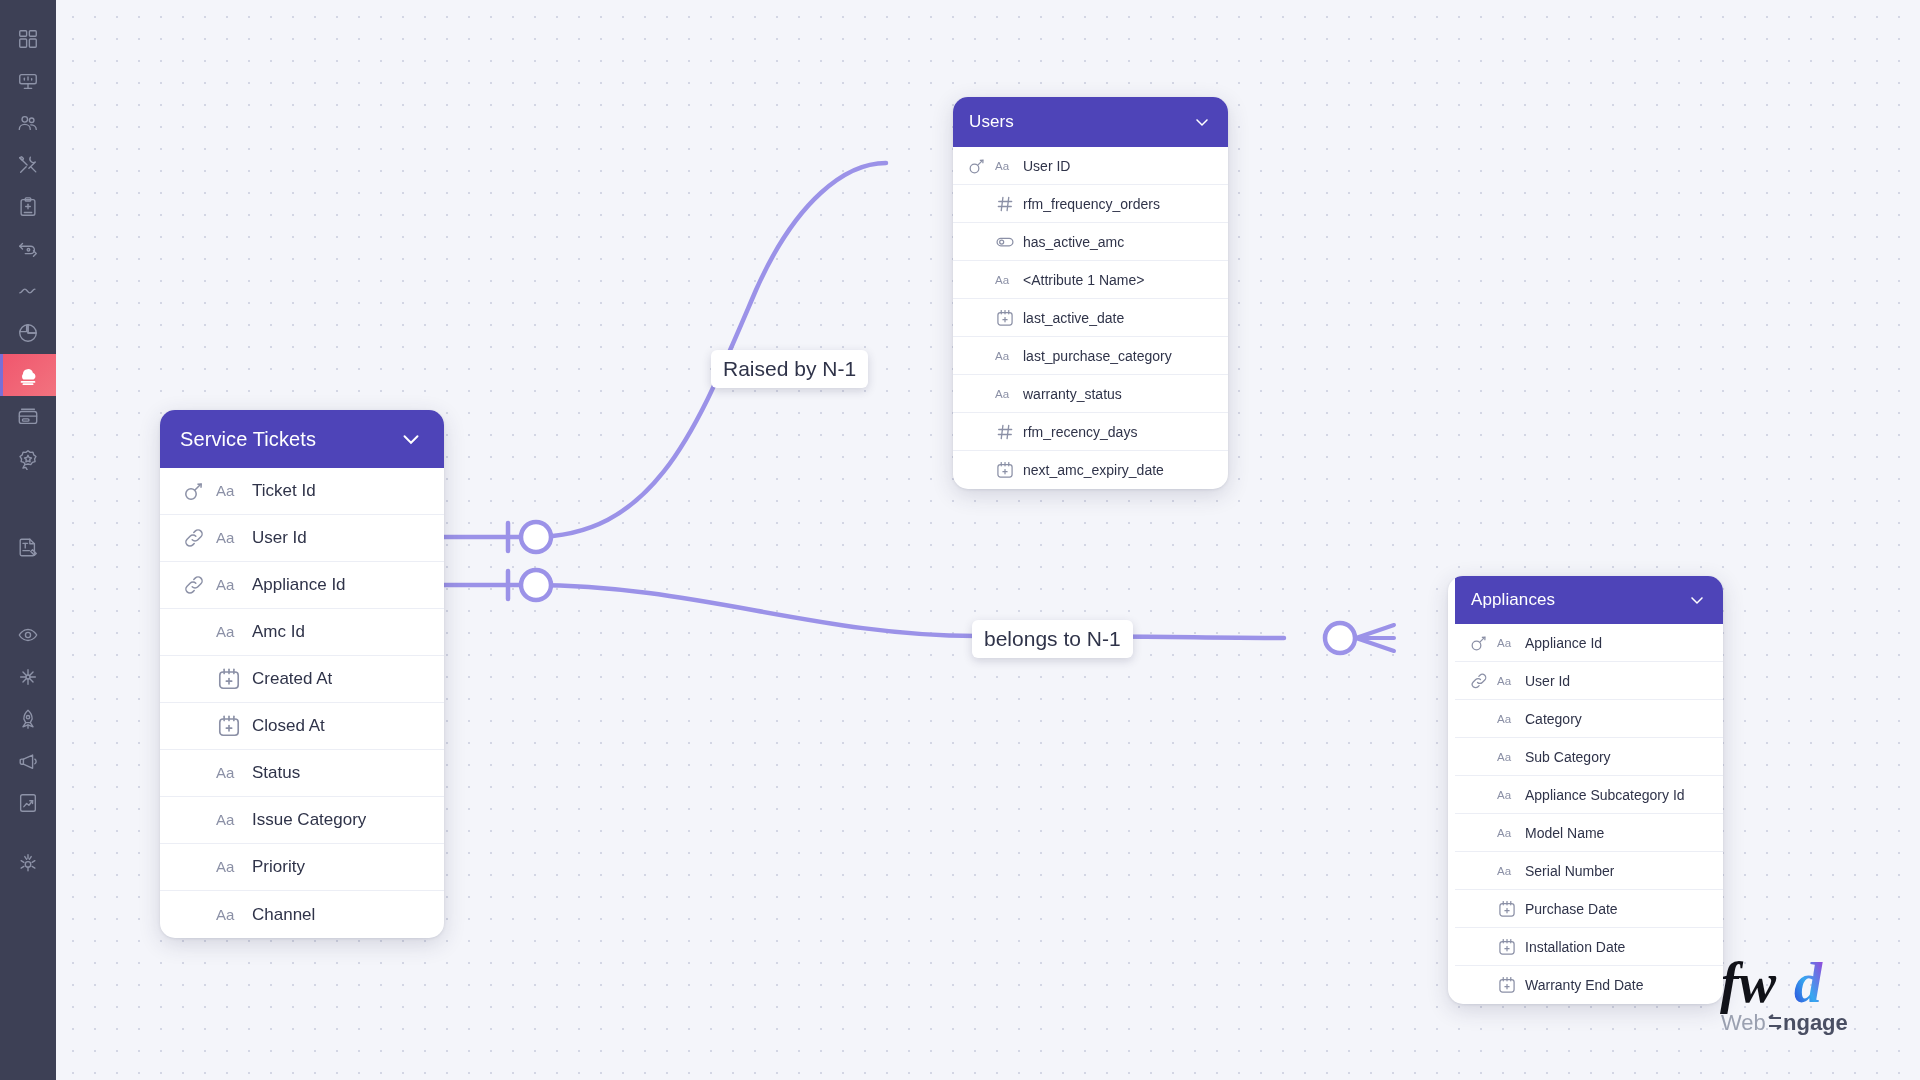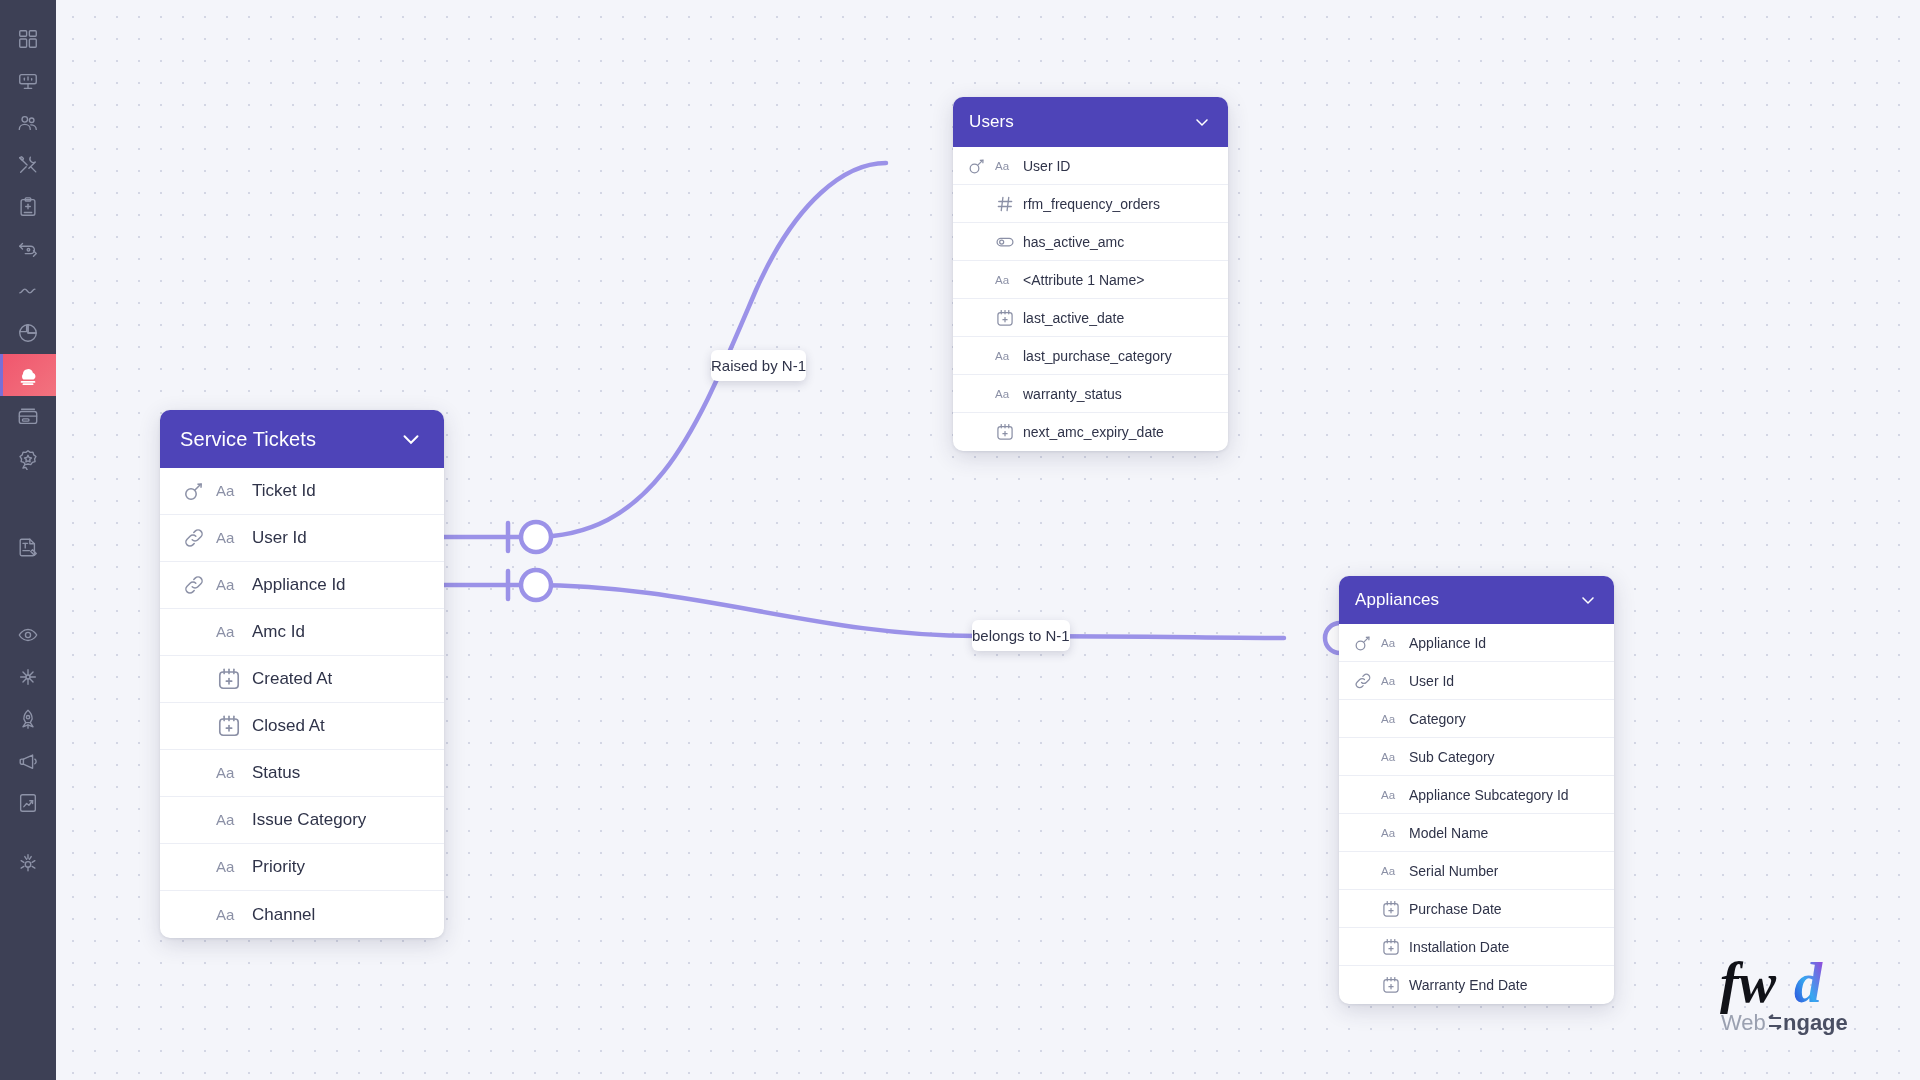--- a/index.html
+++ b/index.html
@@ -39,21 +39,21 @@
     background-size: 22px 22px;
     background-position: 6px 6px;
     overflow: hidden;
   }
   .edge-layer { position: absolute; inset: 0; width: 100%; height: 100%; }
 
   
   .card {
     position: absolute;
     background: #ffffff;
-    border-radius: 10px;
+    border-radius: 15px;
     box-shadow: 0 6px 22px rgba(42,46,82,.16), 0 1px 3px rgba(42,46,82,.10);
     z-index: 20;
     overflow: hidden;
   }
   .card-header {
     background: #4e44b8;
     color: #ffffff;
     display: flex; align-items: center; justify-content: space-between;
     padding: 0 20px;
   }
@@ -77,31 +77,31 @@
   #card-service-tickets .type-slot { width: 26px; }
 
   
   #card-users { left: 897px; top: 97px; width: 275px; }
   #card-users .card-header { height: 50px; font-size: 17px; padding: 0 16px; }
   #card-users .attr-row { height: 38px; padding: 0 14px; font-size: 14px; gap: 8px; }
   #card-users .key-slot { width: 20px; }
   #card-users .type-slot { width: 20px; }
 
   
-  #card-appliances { left: 1283px; top: 576px; width: 275px; }
+  #card-appliances { left: 1392px; top: 576px; width: 275px; padding-left: 7px; }
   #card-appliances .card-header { height: 48px; font-size: 17px; padding: 0 16px; }
   #card-appliances .attr-row { height: 38px; padding: 0 14px; font-size: 14px; gap: 8px; }
   #card-appliances .key-slot { width: 20px; }
   #card-appliances .type-slot { width: 20px; }
 
   
   .rel-pill {
     position: absolute; z-index: 30;
     background: #ffffff; border-radius: 6px;
-    padding: 7px 0; font-size: 15px; color: #2f3349;
+    padding: 7px 12px; font-size: 21px; color: #2f3349;
     box-shadow: 0 3px 10px rgba(42,46,82,.18);
     white-space: nowrap;
   }
   #rel-raised-by { left: 655px; top: 350px; }
   #rel-belongs-to { left: 916px; top: 620px; text-align: right; }
 
   
   .logo { position: absolute; right: 52px; bottom: 38px; z-index: 10; text-align: center; }
 </style>
 </head>
@@ -503,20 +503,32 @@
         <span class="attr-label">last_purchase_category</span>
       </div>
         <div class="attr-row">
         <span class="key-slot"></span>
         <span class="type-slot">
             <svg width="20" height="20" viewBox="0 0 26 20">
       <text x="0" y="15" font-family="Liberation Sans, sans-serif" font-size="15" fill="#8b90a6">Aa</text>
             </svg>
           </span>
         <span class="attr-label">warranty_status</span>
+      </div>
+        <div class="attr-row">
+        <span class="key-slot"></span>
+        <span class="type-slot">
+            <svg width="20" height="20" viewBox="0 0 24 24" fill="none" stroke="#8b90a6" stroke-width="1.6" stroke-linecap="round">
+      <path d="M9.5 4 L7.5 20"></path>
+              <path d="M16.5 4 L14.5 20"></path>
+              <path d="M4.5 9 L20 9"></path>
+              <path d="M4 15 L19.5 15"></path>
+            </svg>
+          </span>
+        <span class="attr-label">rfm_recency_days</span>
       </div>
         <div class="attr-row">
         <span class="key-slot"></span>
         <span class="type-slot">
             <svg width="20" height="20" viewBox="0 0 24 24" fill="none" stroke="#8b90a6" stroke-width="1.5" stroke-linecap="round">
       <rect x="3.5" y="5.5" width="17" height="15" rx="3"></rect>
       <path d="M7.5 3 L7.5 7"></path>
               <path d="M12 3 L12 7"></path>
               <path d="M16.5 3 L16.5 7"></path>
       <path d="M12 11.5 L12 16.5"></path>

